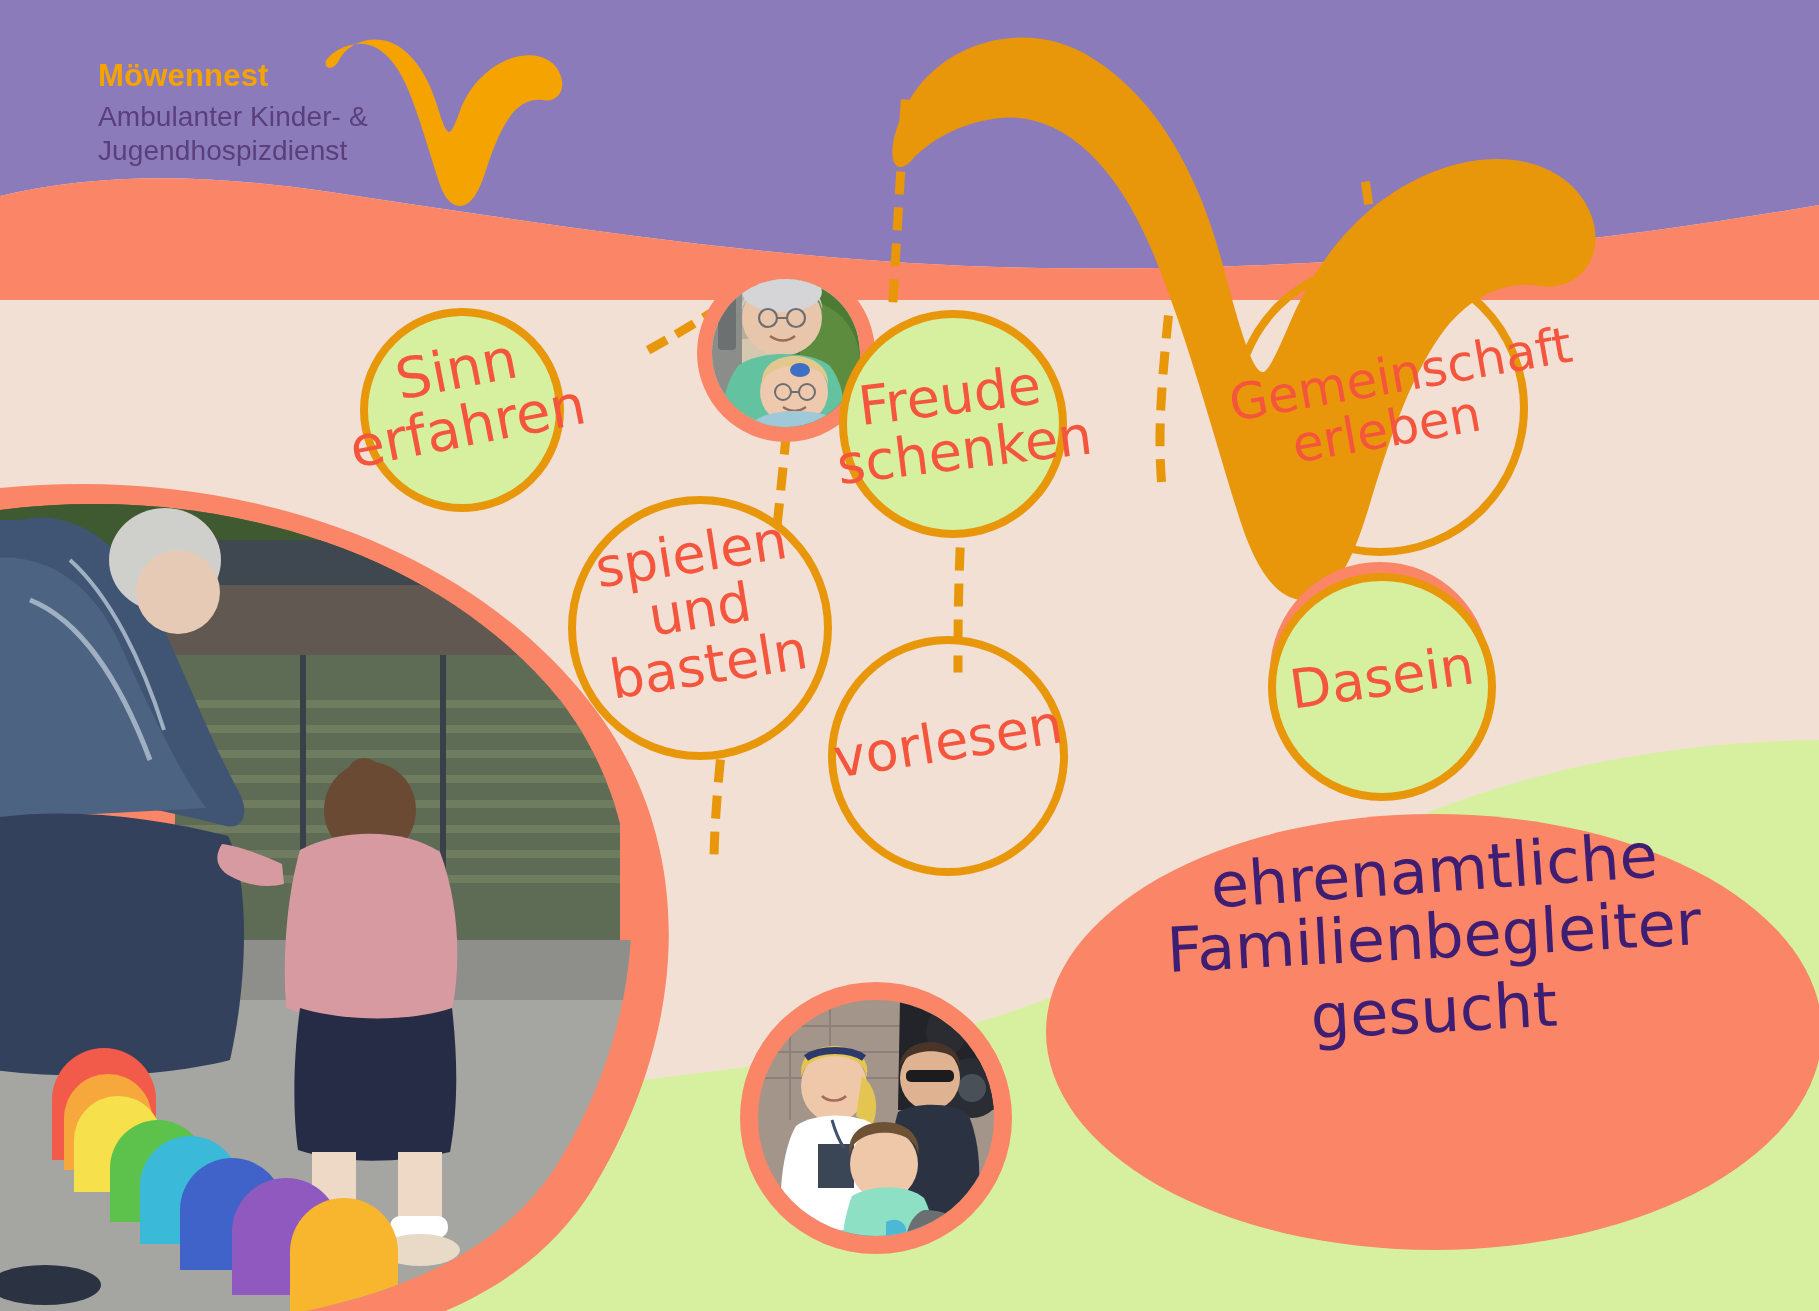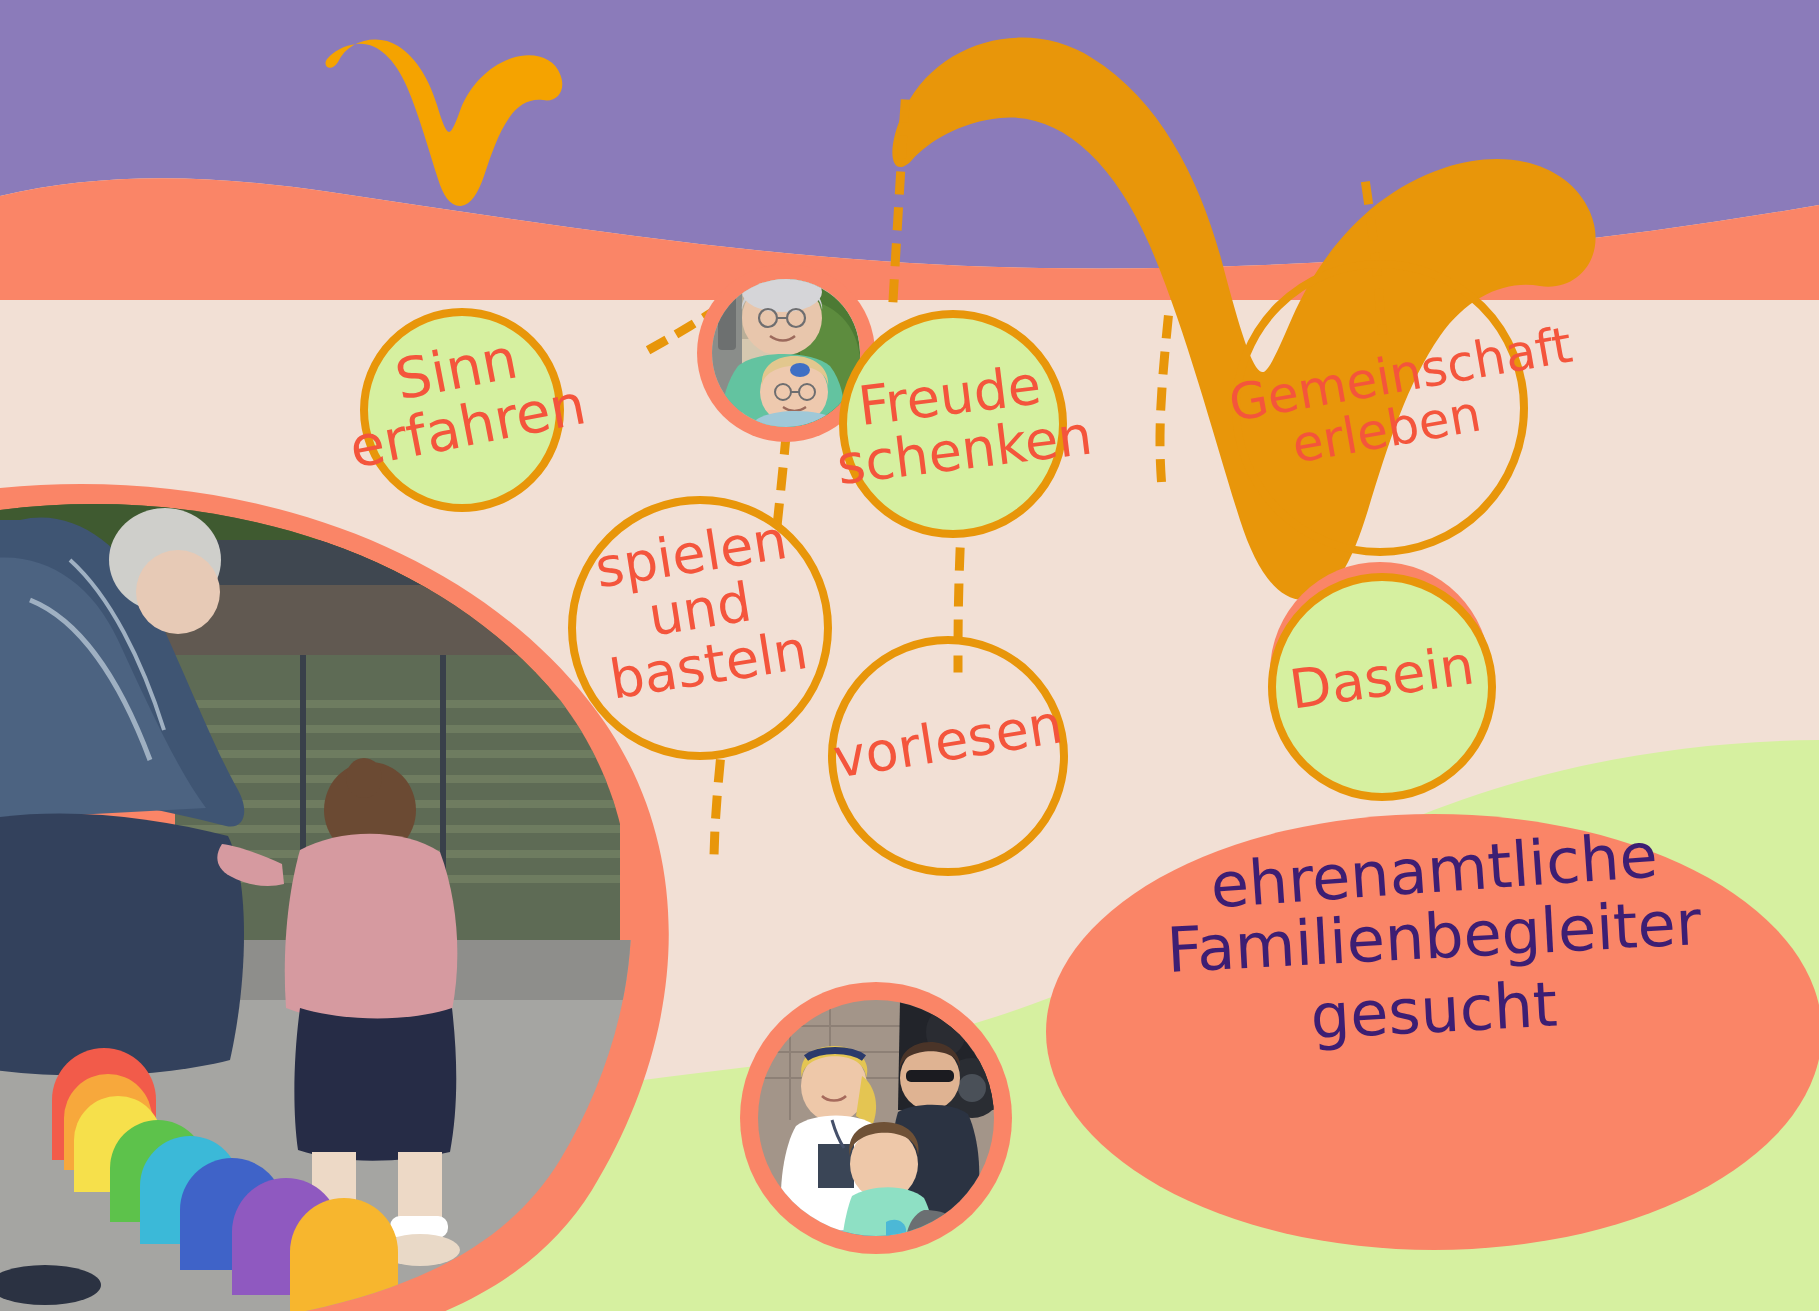--- a/index.html
+++ b/index.html
@@ -412,20 +412,25 @@
       <circle cx="948" cy="756" r="116" fill="none" stroke="#E8960A" stroke-width="8"></circle>
 
       <circle cx="1380" cy="408" r="144" fill="none" stroke="#E8960A" stroke-width="8"></circle>
 
       <circle cx="1382" cy="687" r="110" fill="#D6F0A0" stroke="#E8960A" stroke-width="8"></circle>
 
       <ellipse cx="1434" cy="1032" rx="388" ry="218" fill="#FA8567"></ellipse>
     </g>
   </svg>
 
+  <div id="logo-block">
+    <div id="logo-title">Möwennest</div>
+    <div class="logo-sub-line">Ambulanter Kinder- &amp;</div>
+    <div class="logo-sub-line">Jugendhospizdienst</div>
+  </div>
 
   <div class="bubble-text hw" style="left:342px; top:340px; width:240px; font-size:56px;
               transform:rotate(-11deg);">Sinn
 erfahren</div>
 
   <div class="bubble-text hw" style="left:580px; top:526px; width:240px; font-size:54px;
               transform:rotate(-9deg);">spielen
 und
 basteln</div>
 

